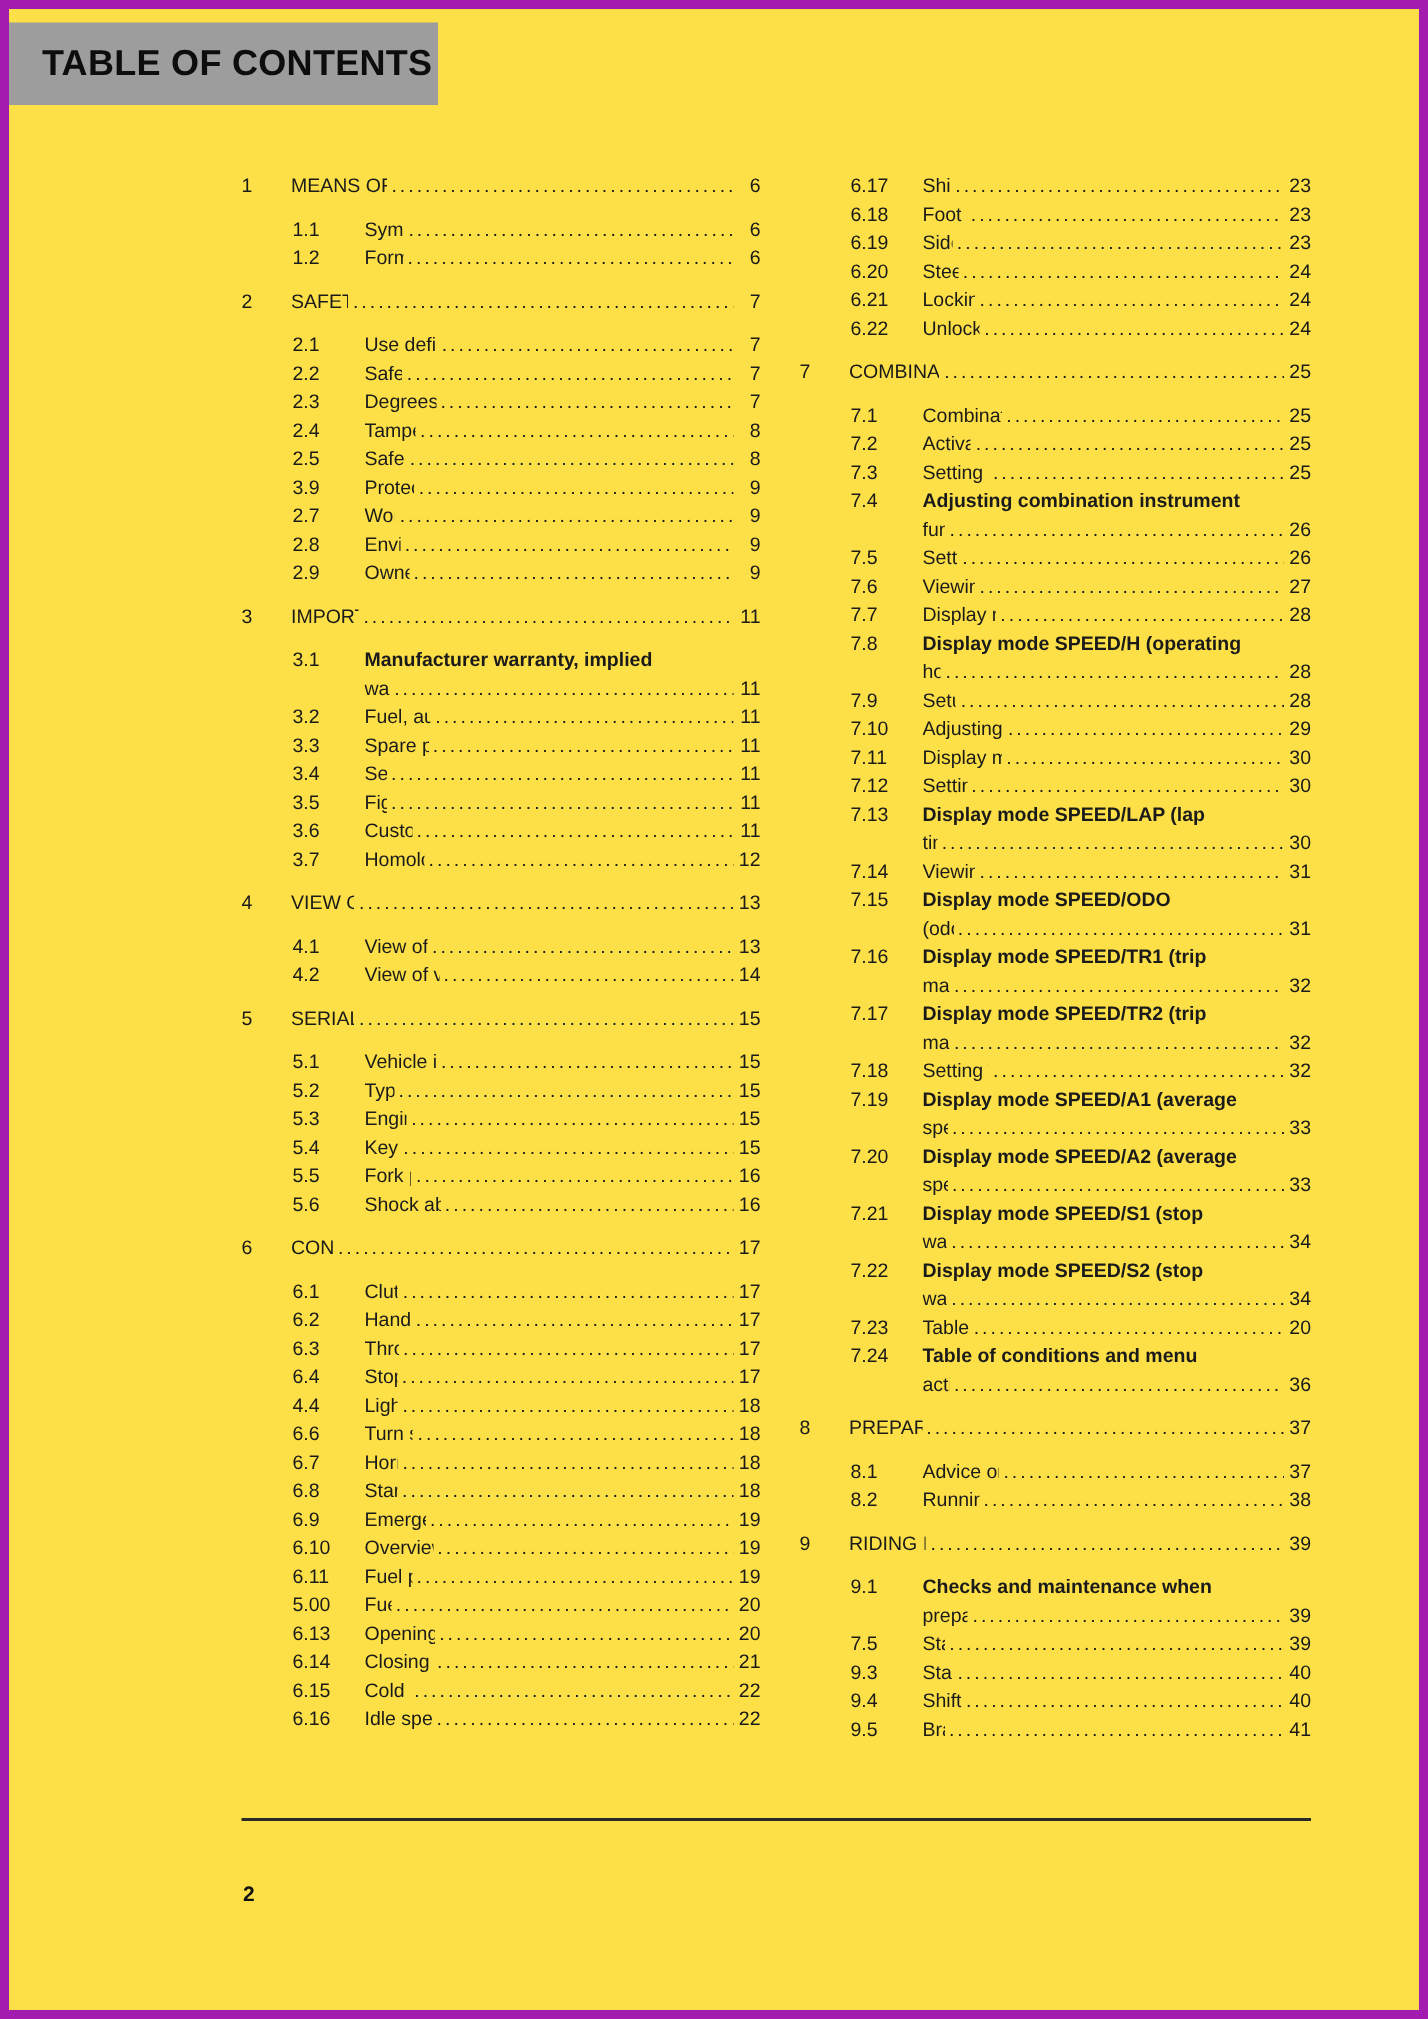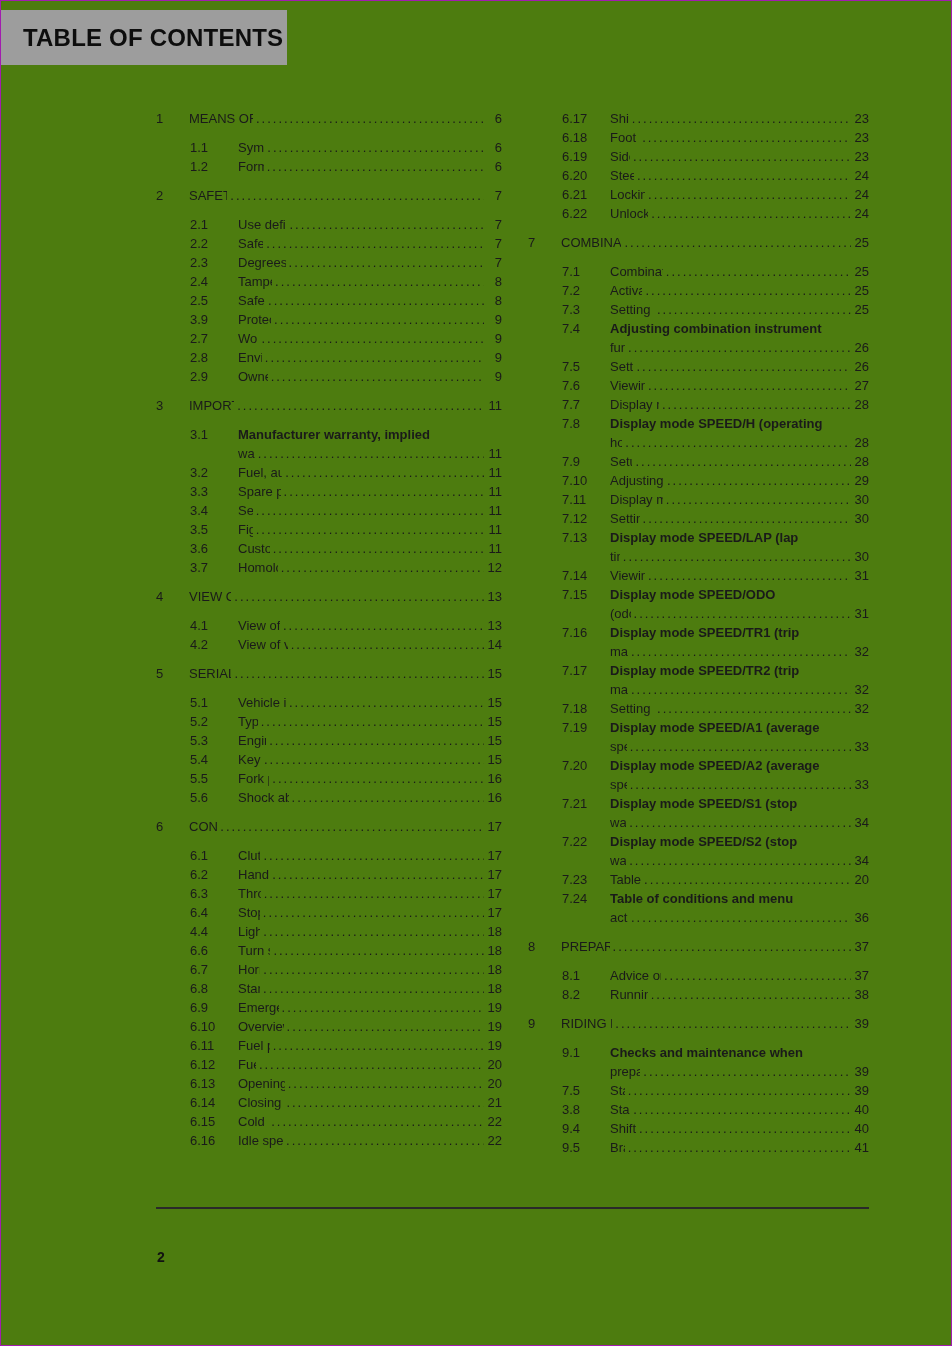--- a/index.html
+++ b/index.html
@@ -6,22 +6,22 @@
   html, body { background: #ececec; }
   body {
     font-family: "Liberation Sans", "DejaVu Sans", sans-serif;
     color: #1a1a1a;
     -webkit-font-smoothing: antialiased;
   }
   .page {
     position: relative;
     width: 952px;
     height: 1346px;
-    background: #4d7c0f;
-    border: 1px solid #a21caf;
+    background: #fde047;
+    border: 6px solid #a21caf;
     overflow: hidden;
   }
   
   .toc-header {
     position: absolute;
     top: 9px;
     left: 0;
     width: 286px;
     height: 55px;
     background: #9d9d9d;
@@ -524,21 +524,21 @@
           <span class="num">6.11</span>
           <div class="rowbody">
             <div class="last-line">
               <span class="title">Fuel pump switch</span>
               <span class="dots"></span>
               <span class="pg">19</span>
             </div>
           </div>
         </div>
         <div class="toc-row entry">
-          <span class="num">6.12</span>
+          <span class="num">5.00</span>
           <div class="rowbody">
             <div class="last-line">
               <span class="title">Fuel tank</span>
               <span class="dots"></span>
               <span class="pg">20</span>
             </div>
           </div>
         </div>
         <div class="toc-row entry">
           <span class="num">6.13</span>
@@ -958,21 +958,21 @@
           <span class="num">7.5</span>
           <div class="rowbody">
             <div class="last-line">
               <span class="title">Starting</span>
               <span class="dots"></span>
               <span class="pg">39</span>
             </div>
           </div>
         </div>
         <div class="toc-row entry">
-          <span class="num">3.8</span>
+          <span class="num">9.3</span>
           <div class="rowbody">
             <div class="last-line">
               <span class="title">Starting off</span>
               <span class="dots"></span>
               <span class="pg">40</span>
             </div>
           </div>
         </div>
         <div class="toc-row entry">
           <span class="num">9.4</span>

